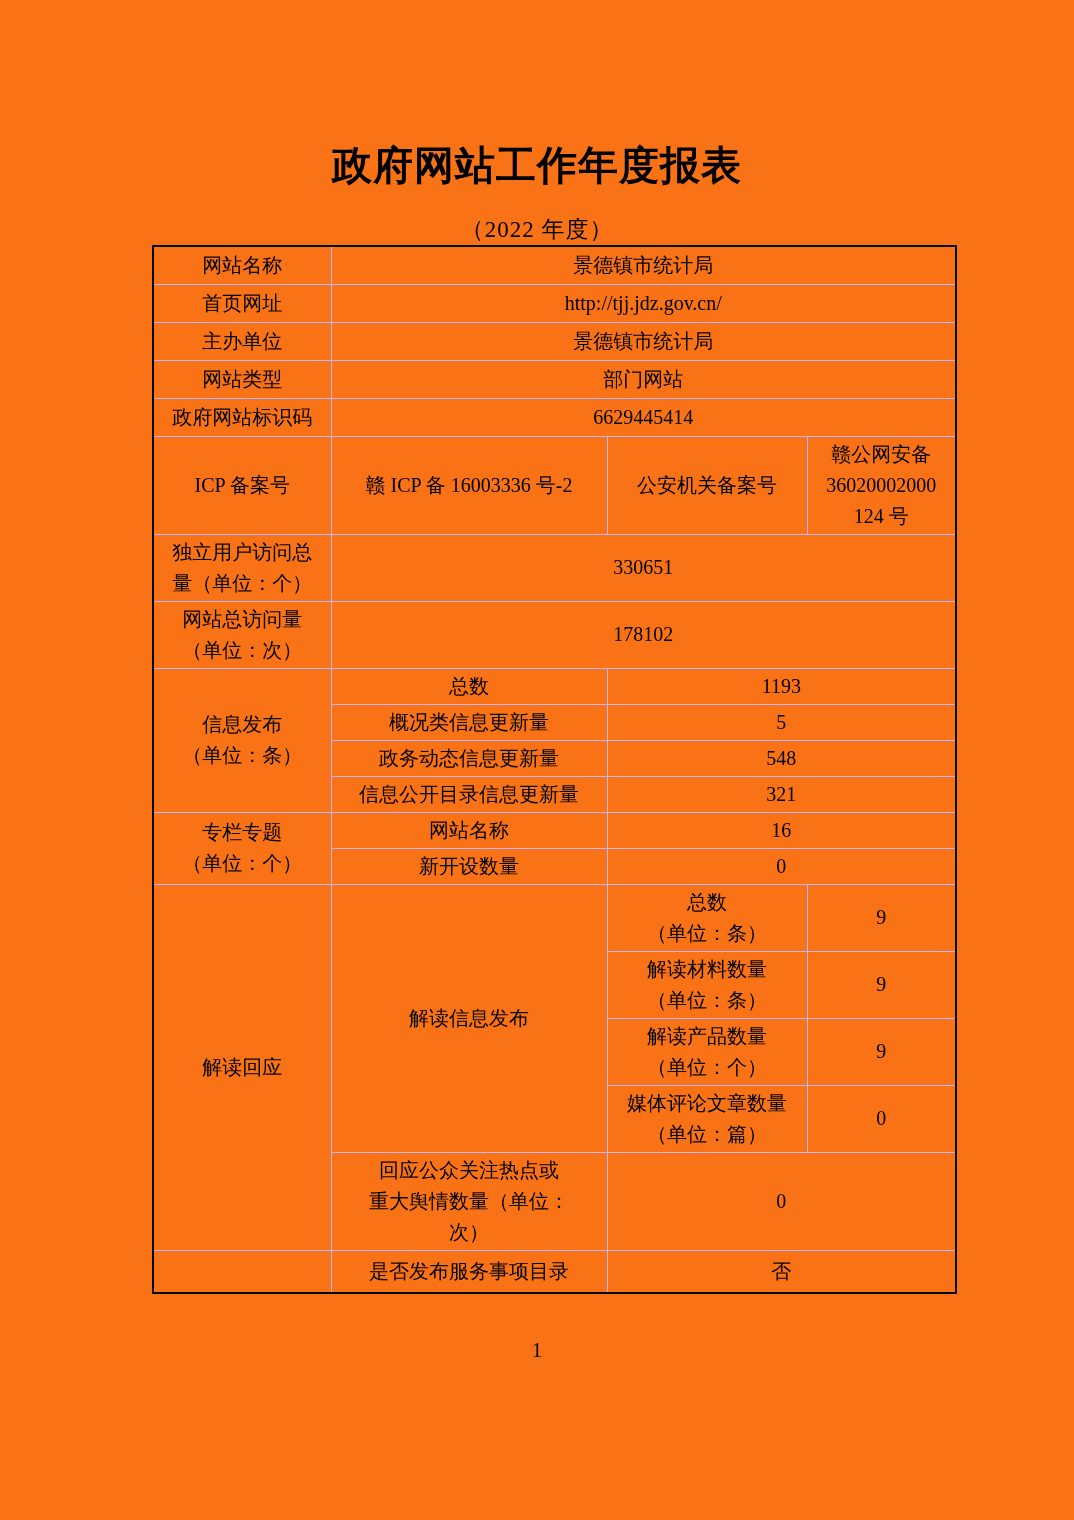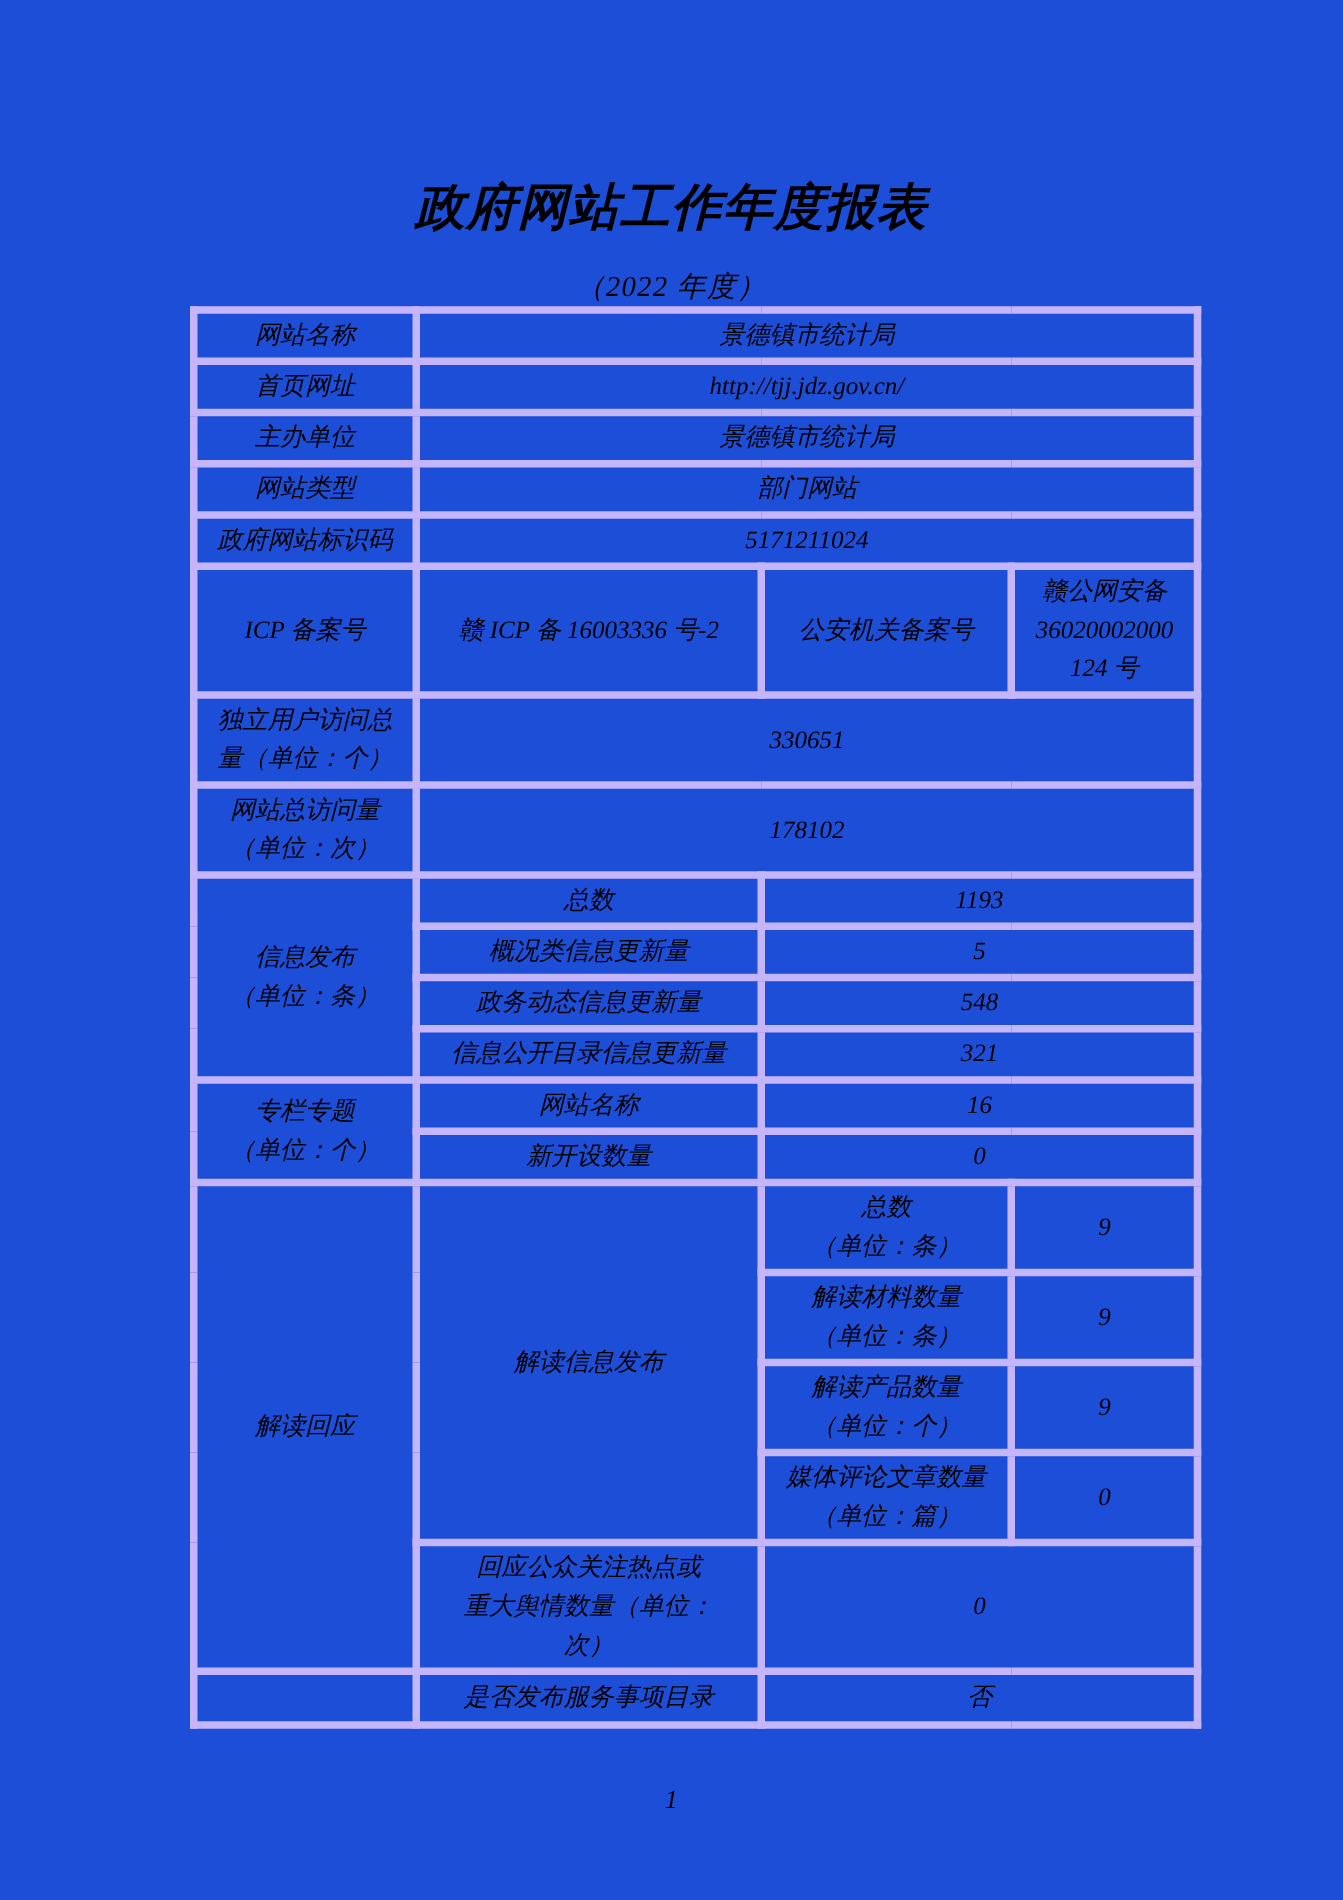--- a/index.html
+++ b/index.html
@@ -1,38 +1,38 @@
 <!DOCTYPE html>
 <html><head>
 <meta charset="utf-8">
 <style>
   html, body { margin: 0; padding: 0; background: #ffffff; }
   .page {
-    width: 1074px; height: 1520px; margin: 0 auto; background: #1d4ed8;
+    width: 1074px; height: 1520px; margin: 0 auto; background: #f97316;
     font-family: "Liberation Serif", "DejaVu Serif", serif;
-    color: #000000; overflow: hidden; position: relative; font-style: italic;
+    color: #000000; overflow: hidden; position: relative;
   }
   .title {
     margin: 0; padding-top: 138px; text-align: center;
     font-size: 40px; font-weight: bold; letter-spacing: 1px;
   }
   .subtitle {
     margin-top: 21px; text-align: center; font-size: 23px; letter-spacing: 1px;
   }
   .unit-line {
     margin: 72px 0 6px 152px; font-size: 20px; font-weight: bold;
     font-family: "Liberation Serif", "DejaVu Serif", serif;
   }
   table.report {
     border-collapse: collapse; table-layout: fixed;
     margin-left: 152px; width: 803px;
     border: 2px solid #000000;
   }
   table.report td {
-    border: 6px solid #c4b5fd;
+    border: 1px solid #c4b5fd;
     text-align: center; vertical-align: middle;
     font-size: 20px; line-height: 1.55;
     white-space: pre-line; padding: 2px 6px;
     overflow: hidden; word-break: break-all;
   }
   tr.h38 { height: 38px; }
   tr.h97 { height: 97px; }
   tr.h65 { height: 65px; }
   tr.h36 { height: 36px; }
   tr.h64 { height: 64px; }
@@ -73,21 +73,21 @@
       <td colspan="3">景德镇市统计局</td>
     </tr>
 
     <tr class="h38">
       <td>网站类型</td>
       <td colspan="3">部门网站</td>
     </tr>
 
     <tr class="h38">
       <td>政府网站标识码</td>
-      <td colspan="3">5171211024</td>
+      <td colspan="3">6629445414</td>
     </tr>
 
     <tr class="h97">
       <td>ICP 备案号</td>
       <td>赣 ICP 备 16003336 号-2</td>
       <td>公安机关备案号</td>
       <td>赣公网安备
 36020002000
 124 号</td>
     </tr>

